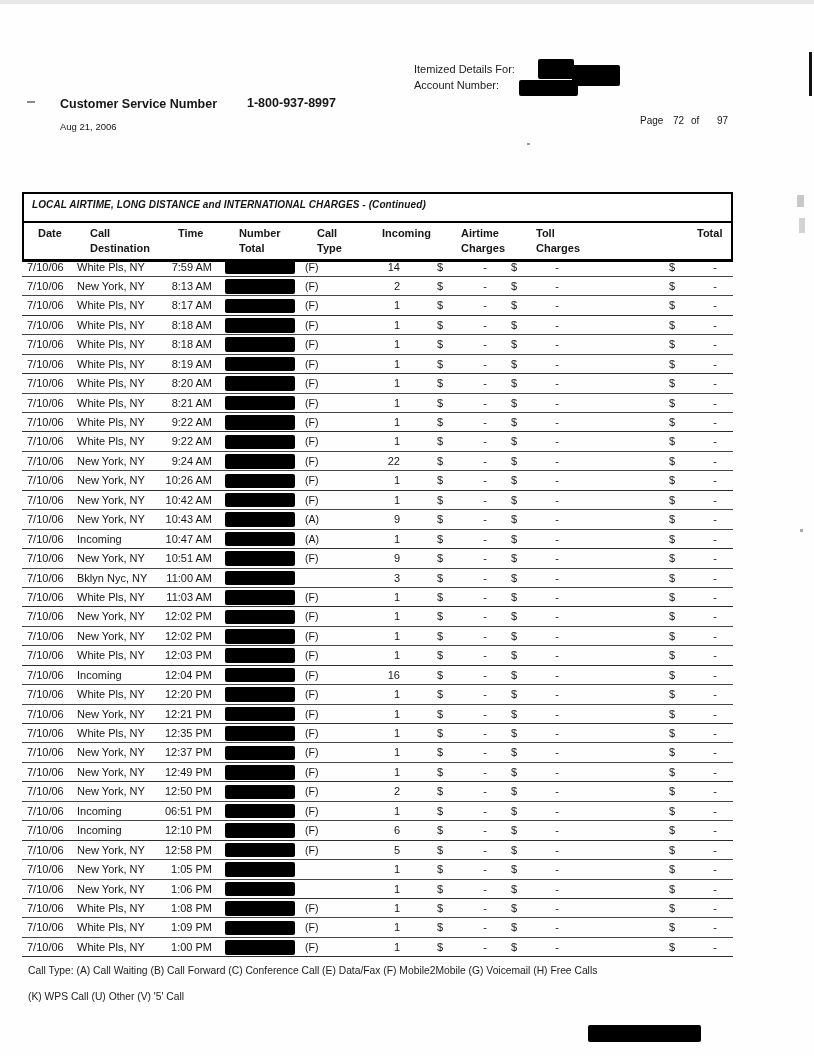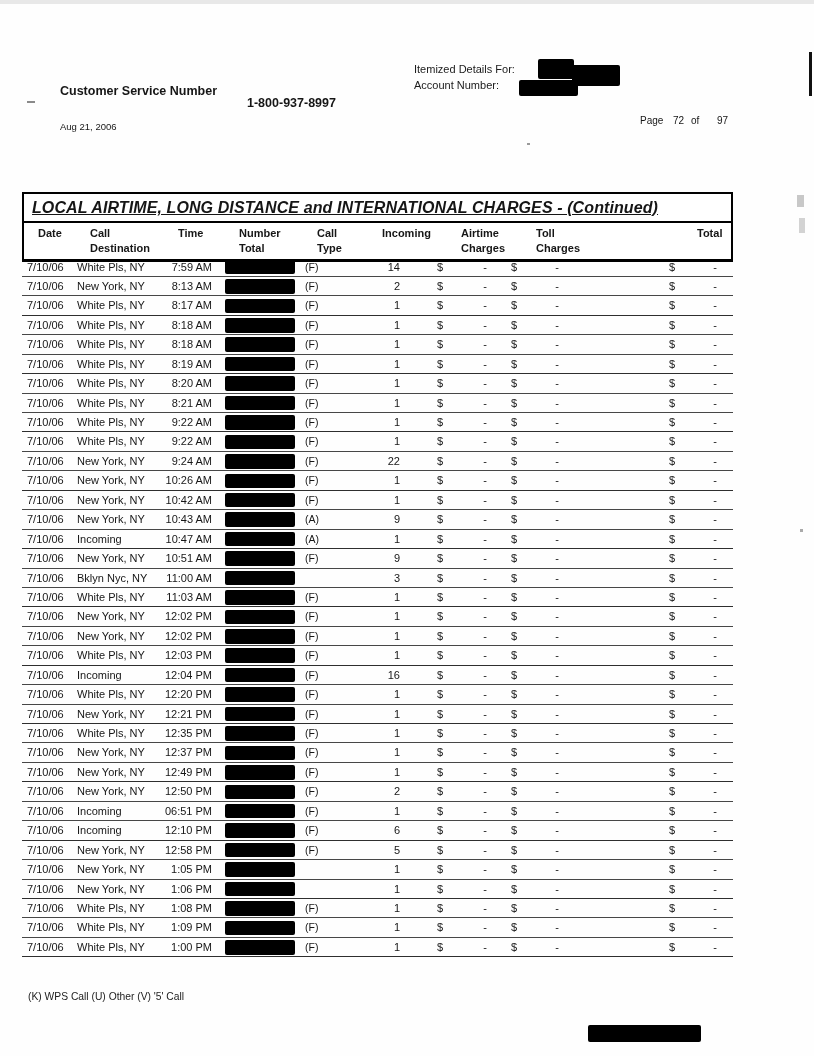--- a/index.html
+++ b/index.html
@@ -7,32 +7,32 @@
         font-family:"Liberation Sans",sans-serif;color:#161616;overflow:hidden;}
 
   
   .lbl{position:absolute;font-size:11px;color:#1a1a1a;}
   .itemized-label{left:414px;top:59px;}
   .account-label{left:414px;top:75px;}
   .redact{position:absolute;background:#000;border-radius:2px;}
   .r-item1{left:538px;top:55px;width:36px;height:20px;}
   .r-item2{left:572px;top:61px;width:48px;height:21px;}
   .r-acct{left:519px;top:76px;width:59px;height:16px;}
-  .cs-label{position:absolute;left:60px;top:80px;font-size:12.5px;font-weight:bold;}
+  .cs-label{position:absolute;left:60px;top:93px;font-size:12.5px;font-weight:bold;}
   .cs-number{position:absolute;left:247px;top:92px;font-size:12.5px;font-weight:bold;}
   .bill-date{position:absolute;left:60px;top:117px;font-size:9.5px;}
   .pg{position:absolute;top:111px;font-size:10px;}
   .pg-label{left:640px;} .pg-cur{left:673px;} .pg-of{left:691px;} .pg-tot{left:717px;}
 
   
   .table-box{position:absolute;left:22px;top:188px;width:711px;border:2.5px solid #000;
              box-sizing:border-box;background:#fff;}
   .title-row{height:27px;border-bottom:2.5px solid #000;position:relative;}
-  .title-text{position:absolute;left:8px;top:5px;font-size:16px;font-weight:bold;
-              font-style:italic;white-space:nowrap;letter-spacing:0.1px;text-decoration:underline;}
+  .title-text{position:absolute;left:8px;top:5px;font-size:10px;font-weight:bold;
+              font-style:italic;white-space:nowrap;letter-spacing:0.1px;}
   .header-row{height:36px;position:relative;border-bottom:1.5px solid #000;}
   .hcell{position:absolute;top:3px;font-size:11px;font-weight:bold;line-height:15px;white-space:pre;padding-left:12px;}
   .h0{left:2px;} .h1{left:54px;} .h2{left:142px;} .h3{left:203px;} .h4{left:281px;}
   .h5{left:346px;} .h6{left:425px;} .h7{left:500px;} .h8{left:661px;}
 
   
   .rows{position:absolute;left:22px;top:253.5px;width:711px;}
   .row{position:relative;height:19.45px;border-bottom:1.4px solid #474747;
        font-size:11px;line-height:18.5px;box-sizing:border-box;}
   .row:nth-child(3n){border-bottom-color:#2e2e2e;}
@@ -817,20 +817,21 @@
           <i class="cur">$</i>
           <i class="val">-</i>
         </span>
     <span class="amt total">
           <i class="cur">$</i>
           <i class="val">-</i>
         </span>
   </div>
     </div>
 
+  <div class="legend l1">Call Type: (A) Call Waiting (B) Call Forward (C) Conference Call (E) Data/Fax (F) Mobile2Mobile (G) Voicemail (H) Free Calls</div>
   <div class="legend l2">(K) WPS Call (U) Other (V) '5' Call</div>
 
   <div class="redact r-bottom"></div>
 
   <div class="artifact a-edge"></div>
   <div class="artifact a-dash1"></div>
   <div class="artifact a-dash2"></div>
   <div class="artifact a-tick"></div>
   <div class="artifact a-dot1"></div>
   <div class="artifact a-dot2"></div>

